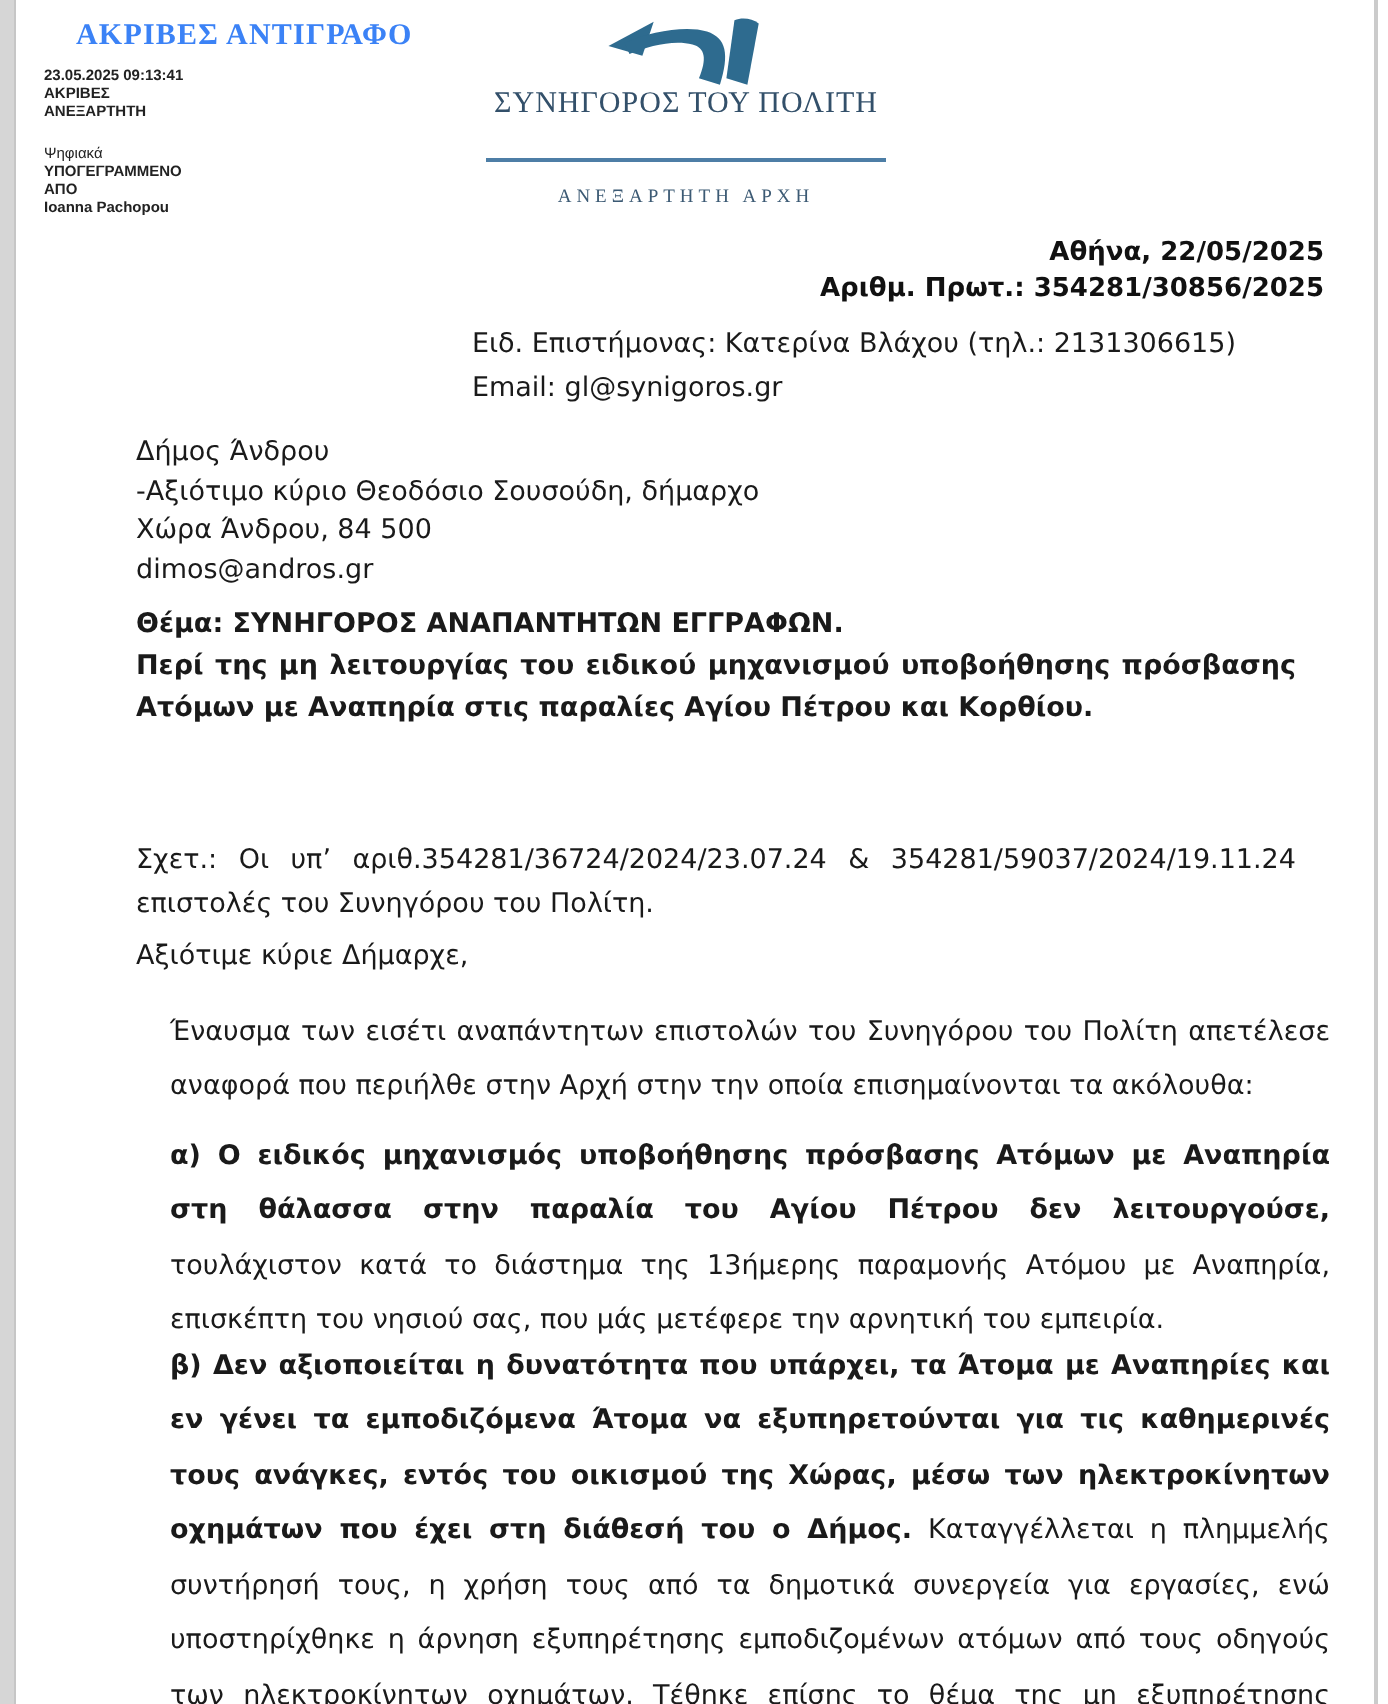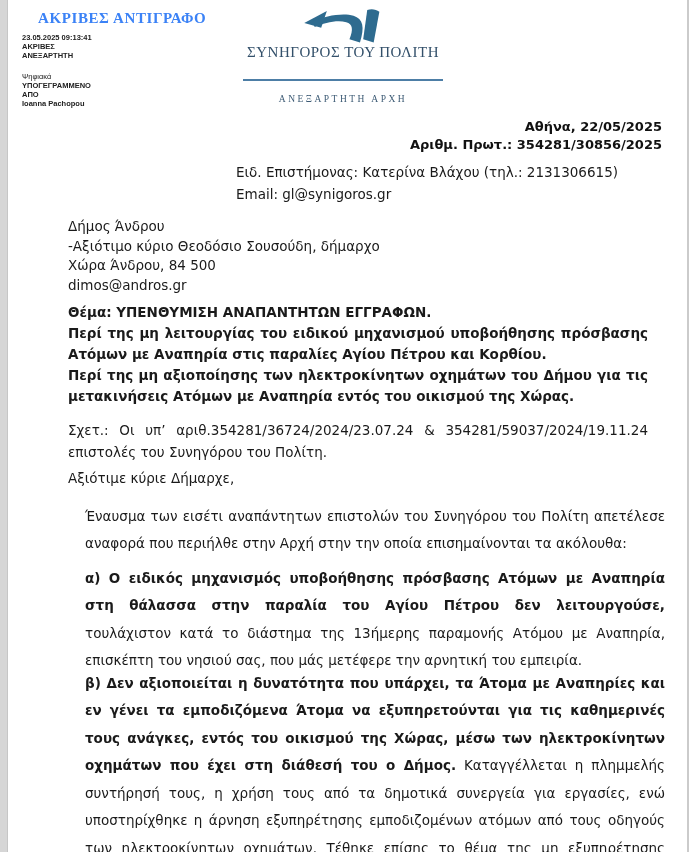--- a/index.html
+++ b/index.html
@@ -87,23 +87,22 @@
 </div>
 
 <div class="recipient">
   <div>Δήμος Άνδρου</div>
   <div>-Αξιότιμο κύριο Θεοδόσιο Σουσούδη, δήμαρχο</div>
   <div>Χώρα Άνδρου, 84 500</div>
   <div>dimos@andros.gr</div>
 </div>
 
 <div class="subject">
-  <div>Θέμα: ΥΠΕΝΘΥΜΙΣΗ ΑΝΑΠΑΝΤΗΤΩΝ ΕΓΓΡΑΦΩΝ.</div>
+  <div>Θέμα: ΣΥΝΗΓΟΡΟΣ ΑΝΑΠΑΝΤΗΤΩΝ ΕΓΓΡΑΦΩΝ.</div>
   <div>Περί της μη λειτουργίας του ειδικού μηχανισμού υποβοήθησης πρόσβασης Ατόμων με Αναπηρία στις παραλίες Αγίου Πέτρου και Κορθίου.</div>
-  <div>Περί της μη αξιοποίησης των ηλεκτροκίνητων οχημάτων του Δήμου για τις μετακινήσεις Ατόμων με Αναπηρία εντός του οικισμού της Χώρας.</div>
 </div>
 
 <div class="reference">
   <div class="ref-line1">Σχετ.: Οι υπ’ αριθ.354281/36724/2024/23.07.24 &amp; 354281/59037/2024/19.11.24</div>
   <div>επιστολές του Συνηγόρου του Πολίτη.</div>
 </div>
 
 <div class="salutation">Αξιότιμε κύριε Δήμαρχε,</div>
 
 <p class="para" id="intro-para">Έναυσμα των εισέτι αναπάντητων επιστολών του Συνηγόρου του Πολίτη απετέλεσε αναφορά που περιήλθε στην Αρχή  στην την οποία επισημαίνονται τα ακόλουθα:</p>

